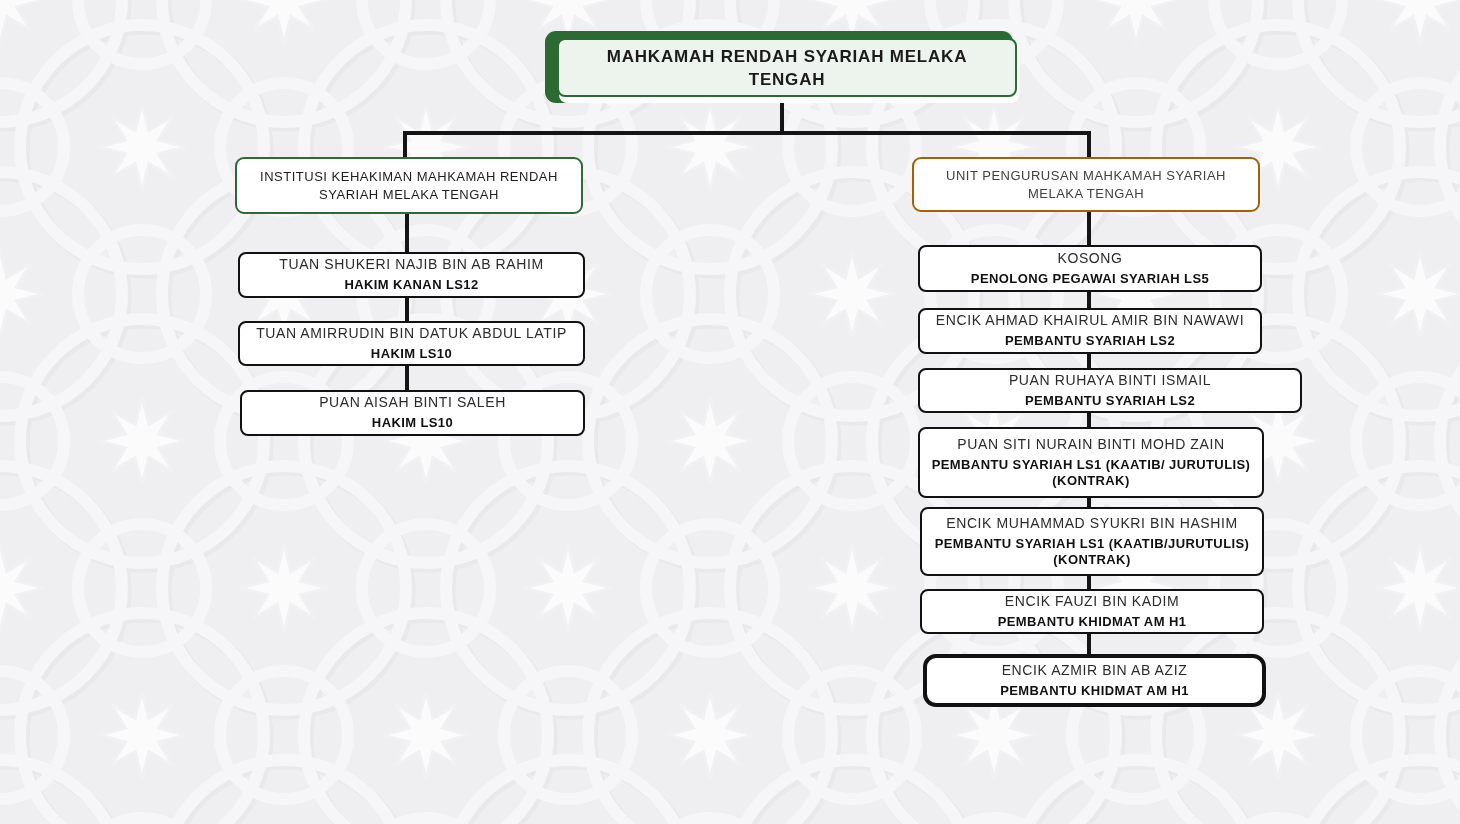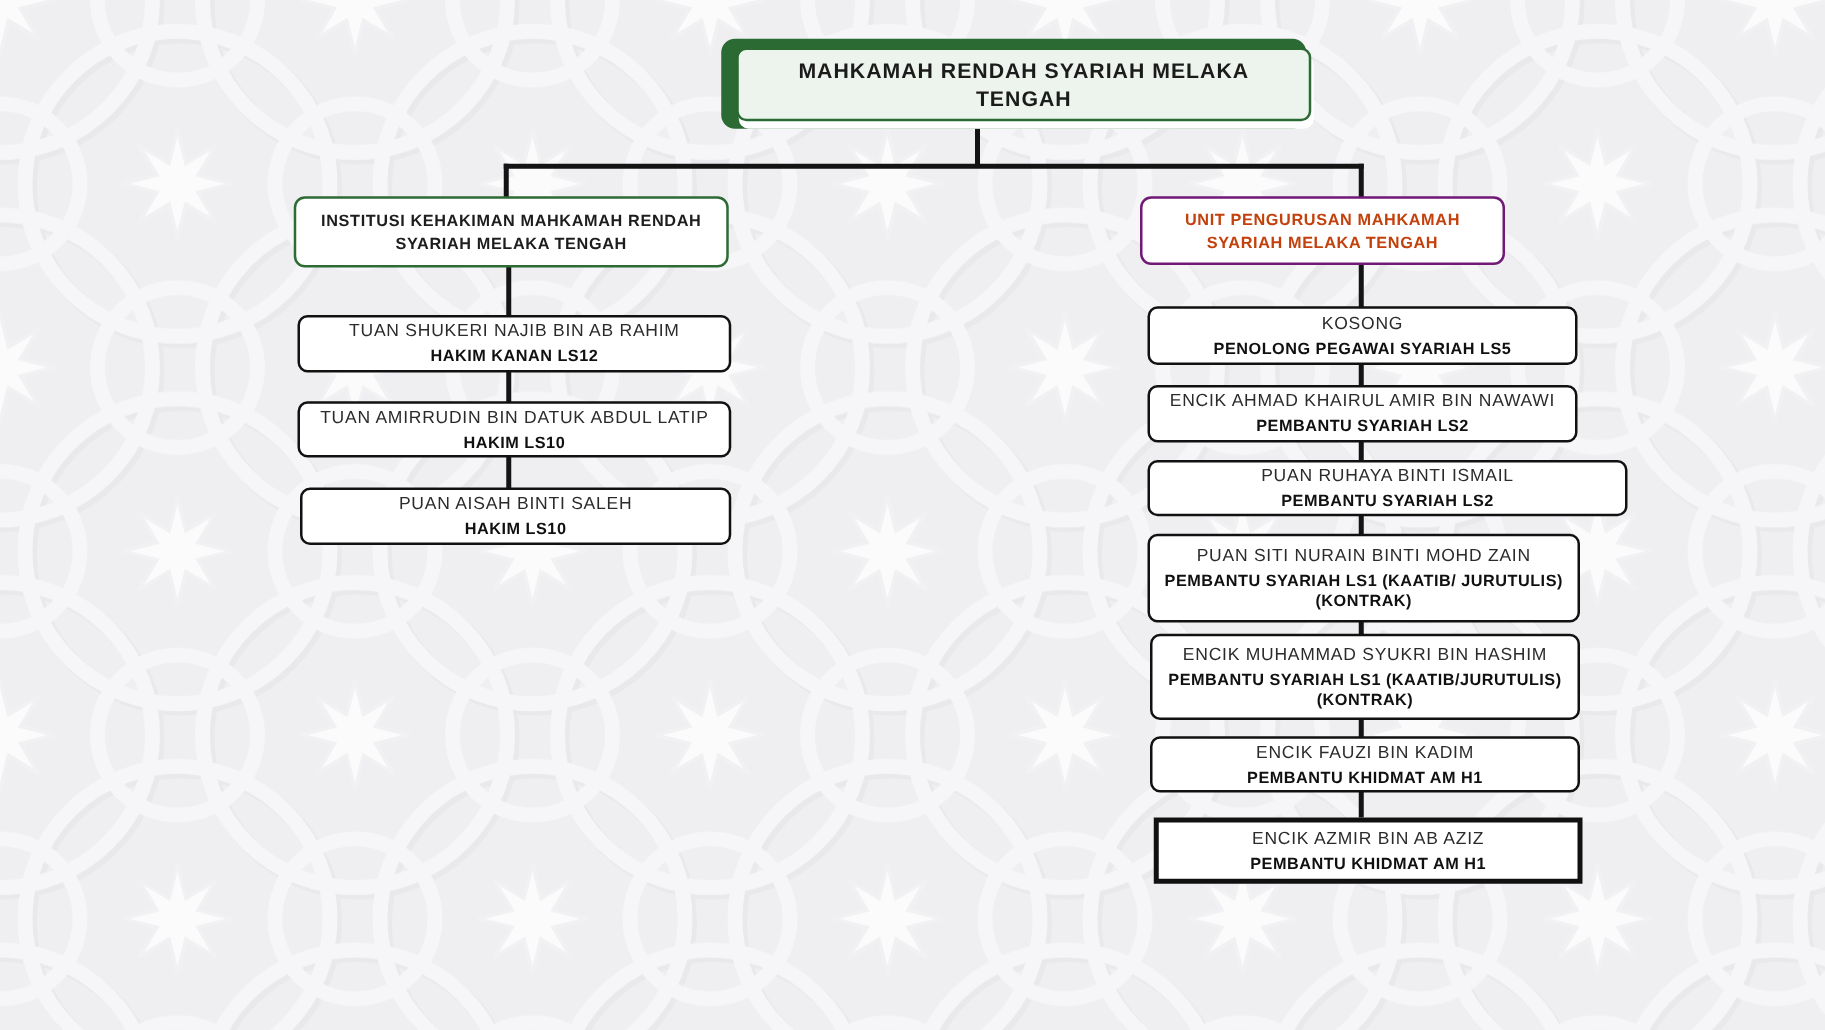--- a/index.html
+++ b/index.html
@@ -19,50 +19,50 @@
   
   .connector{position:absolute;background:#141414;z-index:1;}
   .c-top-v   {left:780px; top:101px; width:4px;  height:32px;}
   .c-main-h  {left:403px; top:131px; width:688px;height:4px;}
   .c-left-v  {left:403px; top:131px; width:4px;  height:28px;}
   .c-right-v {left:1087px;top:131px; width:4px;  height:27px;}
   .c-spine-l {left:405px; top:212px; width:4px;  height:182px;}
   .c-spine-r {left:1087px;top:210px; width:4px;  height:448px;}
 
   
-  .root-wrap{position:absolute;left:545px;top:31px;width:472px;height:72px;z-index:2;margin-left:32px;}
+  .root-wrap{position:absolute;left:545px;top:31px;width:472px;height:72px;z-index:2;}
   .root-back{
     position:absolute;left:0;top:0;width:468px;height:72px;
     background:#2b6a33;border-radius:11px;
   }
   .root-card{
     position:absolute;left:12px;top:7px;width:456px;height:55px;
     background:#edf3ed;border:2px solid #2b6a33;border-radius:8px;
     box-shadow:2px 6px 0 #ffffff;
     display:flex;align-items:center;justify-content:center;text-align:center;
   }
   .root-title{
     font-size:17px;font-weight:700;color:#1b1b1b;
     line-height:23px;letter-spacing:0.8px;padding:0 14px;
   }
 
   
   .branch-header{
     position:absolute;z-index:2;background:#ffffff;border-radius:9px;
     display:flex;align-items:center;justify-content:center;text-align:center;
-    font-weight:700;font-size:13px;line-height:18px;letter-spacing:0.5px;
+    font-weight:400;font-size:13px;line-height:18px;letter-spacing:0.5px;
     padding:0 12px;box-sizing:border-box;
   }
   .hdr-kehakiman{
     left:235px;top:157px;width:348px;height:57px;
     border:2px solid #2e6b34;color:#1d1d1d;
   }
   .hdr-pengurusan{
-    left:912px;top:157px;width:292px;height:55px;
-    border:2px solid #701a75;color:#c2410c;
+    left:912px;top:157px;width:348px;height:55px;
+    border:2px solid #a16207;color:#404040;
   }
 
   
   .member{
     position:absolute;z-index:2;background:#ffffff;
     border:2.5px solid #111111;border-radius:8px;
     display:flex;flex-direction:column;align-items:center;justify-content:center;
     text-align:center;row-gap:5px;padding:3px 10px;box-sizing:border-box;
   }
   .member .name{
@@ -77,21 +77,21 @@
   .l1{left:238px;top:252px;width:347px;height:46px;}
   .l2{left:238px;top:321px;width:347px;height:45px;}
   .l3{left:240px;top:390px;width:345px;height:46px;}
   
   .r1{left:918px;top:245px;width:344px;height:47px;}
   .r2{left:918px;top:308px;width:344px;height:46px;}
   .r3{left:918px;top:368px;width:384px;height:45px;}
   .r4{left:918px;top:427px;width:346px;height:71px;}
   .r5{left:920px;top:507px;width:344px;height:69px;}
   .r6{left:920px;top:589px;width:344px;height:45px;justify-content:center;}
-  .r7{left:923px;top:654px;width:343px;height:53px;border-width:4px;border-radius:0;}
+  .r7{left:923px;top:654px;width:343px;height:53px;border-width:4px;border-radius:13px;}
 </style>
 </head>
 <body>
 
 <div class="canvas">
 
   <svg class="bg-svg" width="1460" height="824" aria-hidden="true">
     <defs>
       <polygon id="star8" points="0,-44 6.9,-16.6 31.1,-31.1 16.6,-6.9 44,0 16.6,6.9 31.1,31.1 6.9,16.6 0,44 -6.9,16.6 -31.1,31.1 -16.6,6.9 -44,0 -16.6,-6.9 -31.1,-31.1 -6.9,-16.6"></polygon>
       <pattern id="geo" width="284" height="294" patternUnits="userSpaceOnUse">

